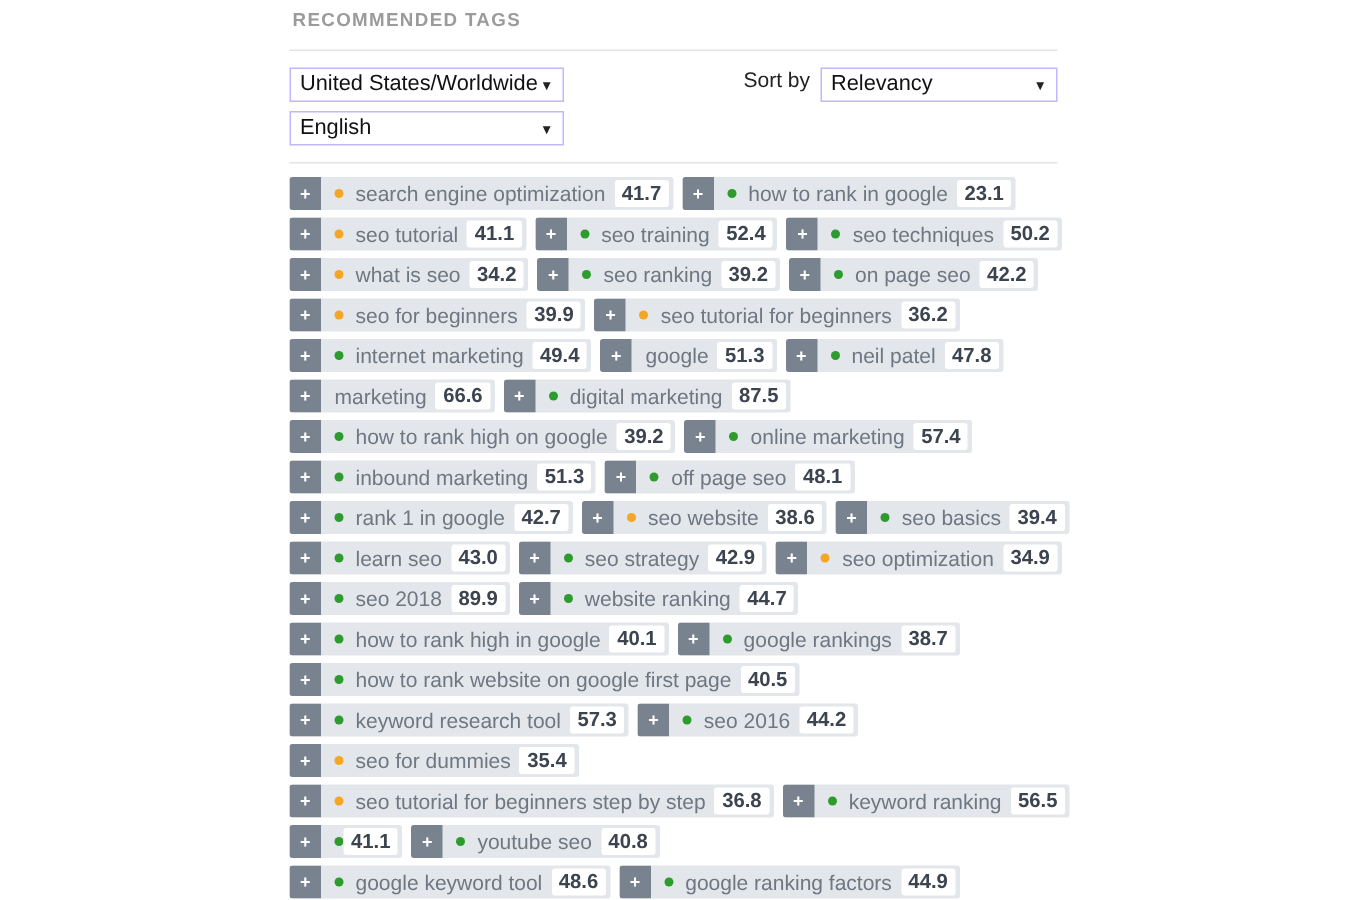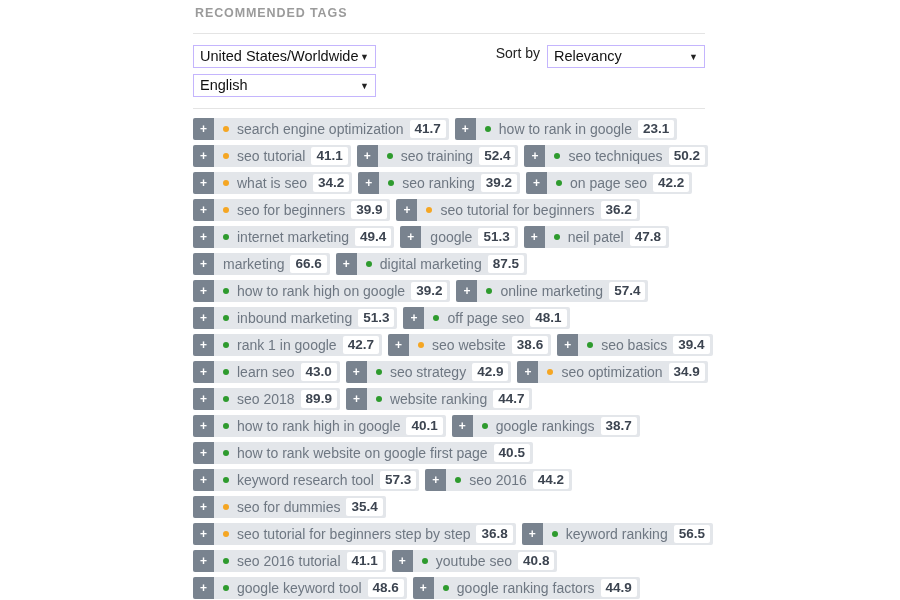--- a/index.html
+++ b/index.html
@@ -433,21 +433,20 @@
           <div class="plus">+</div>
           <span class="dot green"></span>
           <span class="label">keyword ranking</span>
           <span class="score">56.5</span>
         </div>
       </div>
       <div class="tag-row">
         <div class="tag">
           <div class="plus">+</div>
           <span class="dot green"></span>
-          <span class="label">seo 2016 tutorial</span>
           <span class="score">41.1</span>
         </div>
         <div class="tag">
           <div class="plus">+</div>
           <span class="dot green"></span>
           <span class="label">youtube seo</span>
           <span class="score">40.8</span>
         </div>
       </div>
       <div class="tag-row">

